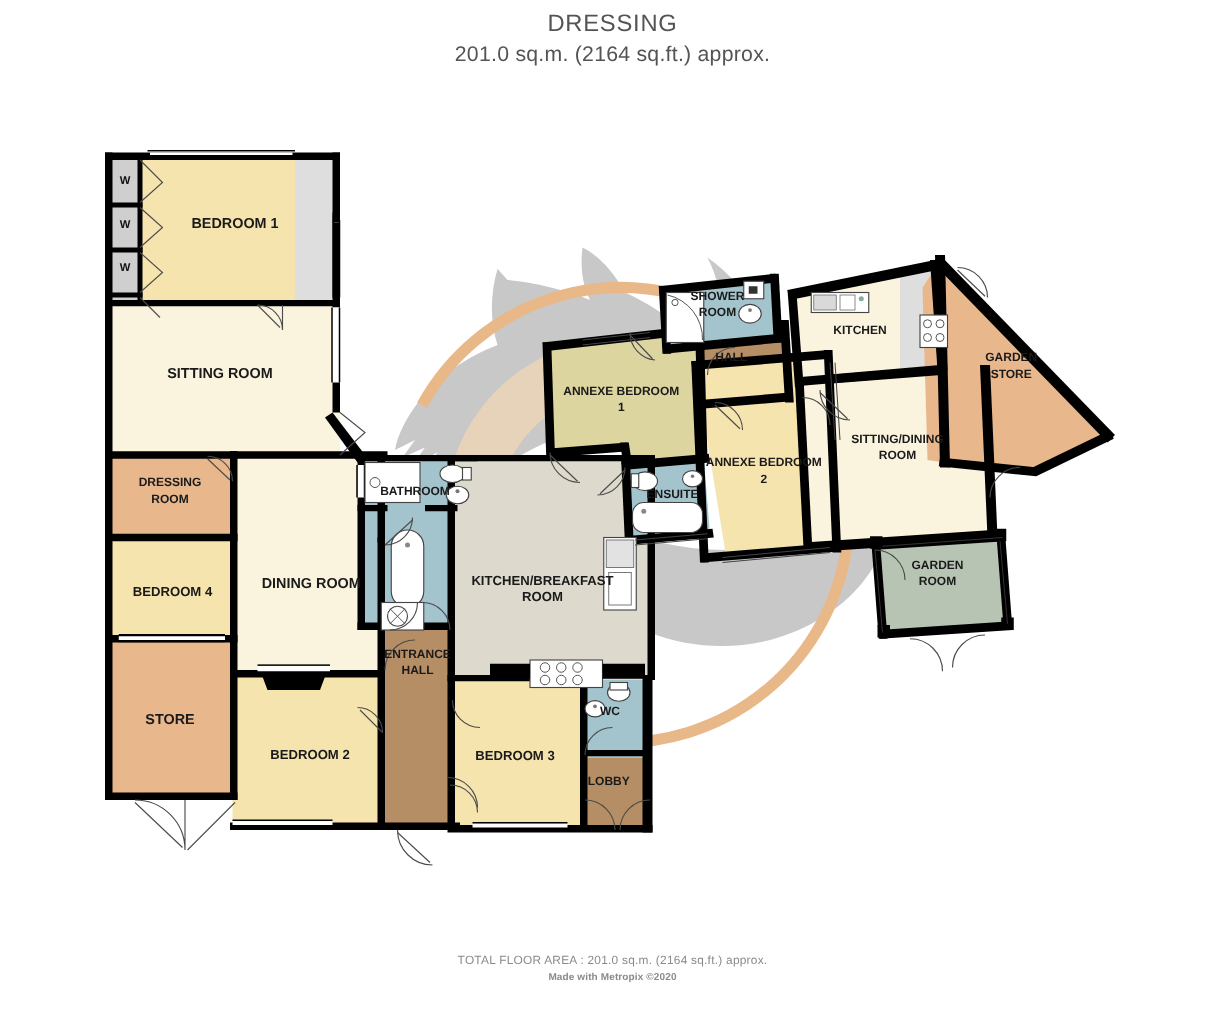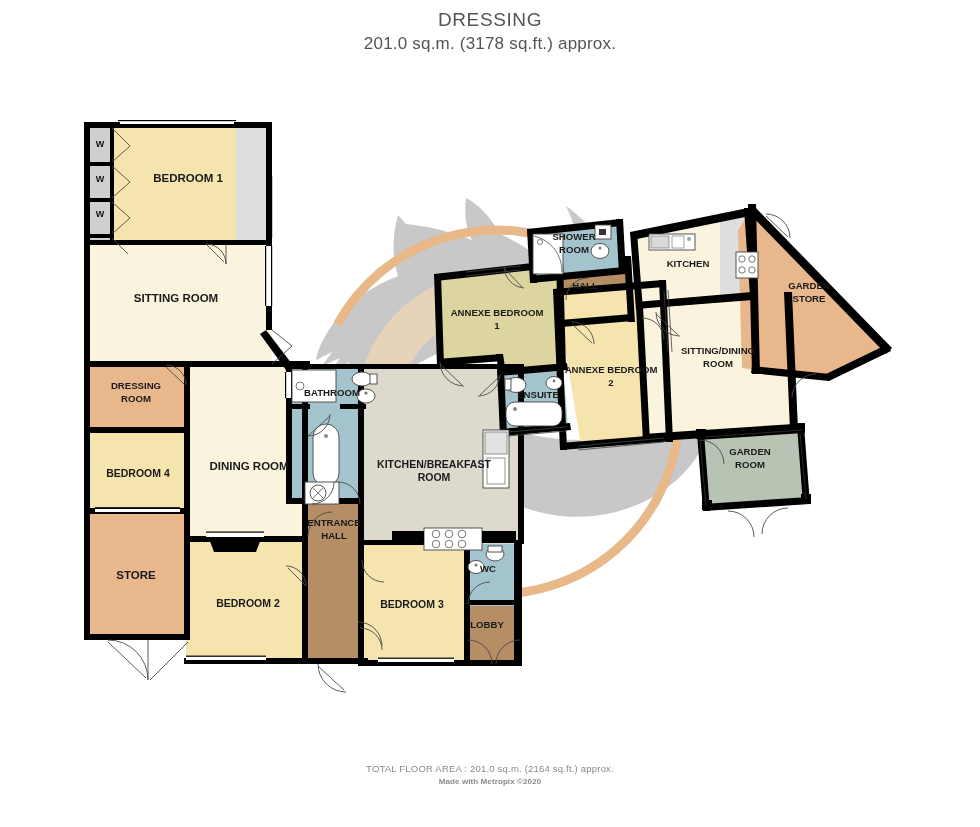--- a/index.html
+++ b/index.html
@@ -25,21 +25,21 @@
   .fixline2{stroke:#555;stroke-width:.8;fill:none;}
   .doorarc{stroke:#4a4a4a;stroke-width:.9;fill:none;}
   .glaz{stroke:#3a3a3a;stroke-width:.8;fill:#fff;}
 </style>
 </head>
 <body>
 <div id="stage">
 
 <div class="title-block">
   <div class="title-main">DRESSING</div>
-  <div class="title-sub">201.0 sq.m. (3178 sq.ft.) approx.</div>
+  <div class="title-sub">201.0 sq.m. (2164 sq.ft.) approx.</div>
 </div>
 
 <svg id="plan" width="980" height="827" viewBox="0 0 980 827">
 
   <defs>
     <clipPath id="clipKB">
           <rect x="360" y="368" width="160" height="180"></rect>
         </clipPath>
   </defs>
 

